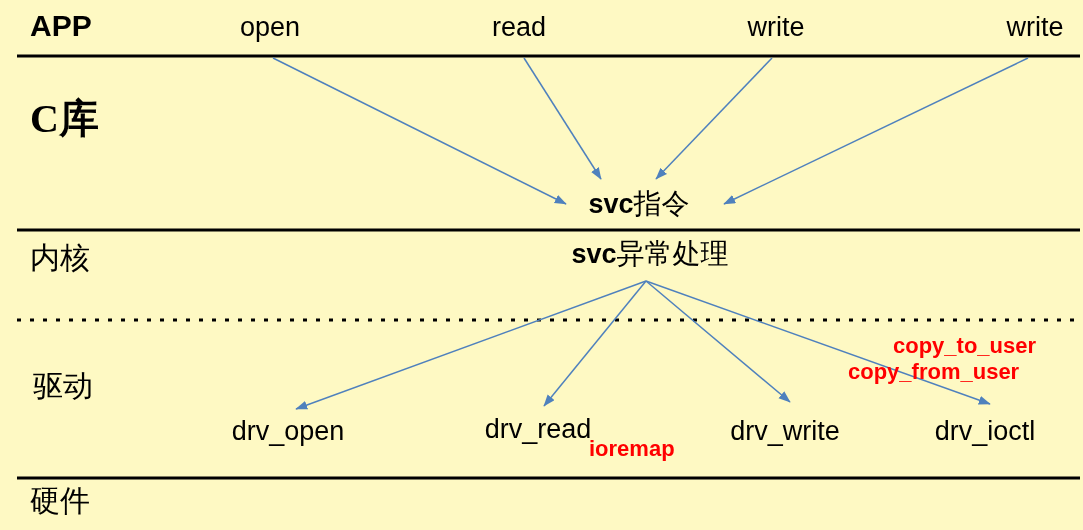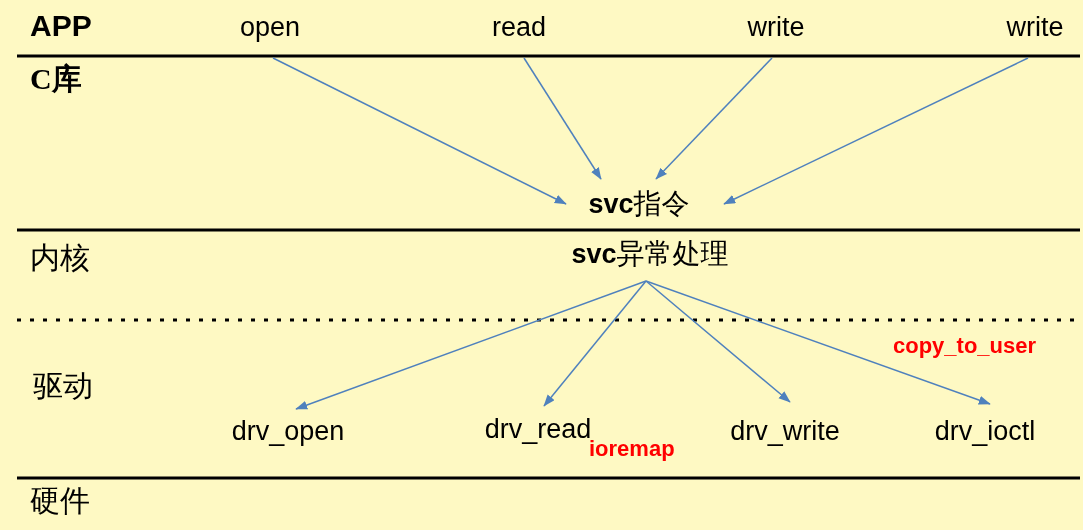--- a/index.html
+++ b/index.html
@@ -28,23 +28,24 @@
   .layer-latin {            
     font-size: 30px;
     font-weight: bold;
     font-family: "Liberation Sans", sans-serif;
   }
   .layer-cjk {              
     font-size: 30px;
     font-family: "Liberation Serif", serif;
   }
   .layer-cjk-bold {         
-    font-size: 30px;
+    font-size: 40px;
     font-weight: bold;
     font-family: "Liberation Serif", serif;
+    margin-top: 35px;
   }
   .api-call {               
     font-size: 27px;
     font-family: "Liberation Sans", sans-serif;
   }
   .drv-func {               
     font-size: 27px;
     font-family: "Liberation Sans", sans-serif;
   }
   .svc-latin {
@@ -110,15 +111,16 @@
   <div class="label drv-func centered" style="left:288px; top:418px;">drv_open</div>
 
   <div class="label centered" style="left:650px; top:240px;">
     <span class="svc-latin">svc</span><span class="svc-cjk">异常处理</span>
   </div>
   <div class="label drv-func centered" style="left:538px; top:404px;margin-top:12px;">drv_read</div>
   <div class="label drv-func centered" style="left:785px; top:418px;">drv_write</div>
   <div class="label drv-func centered" style="left:985px; top:418px;">drv_ioctl</div>
 
   <div class="label annotation" style="left:848px; top:335px;margin-left:45px;">copy_to_user</div>
+  <div class="label annotation" style="left:848px; top:361px;">copy_from_user</div>
   <div class="label annotation" style="left:589px; top:438px;">ioremap</div>
 
 </div>
 
 </body></html>

